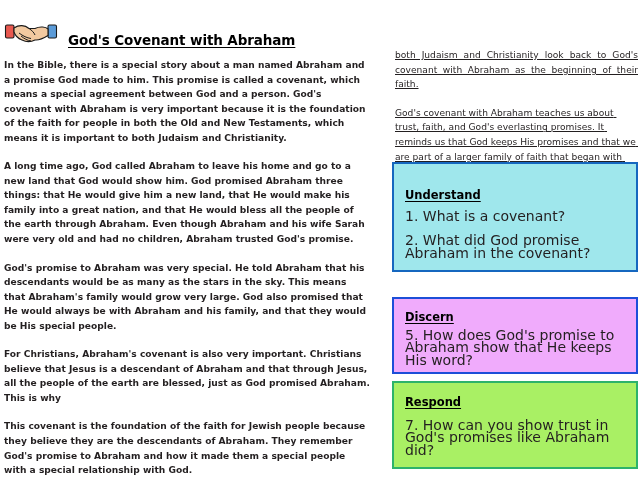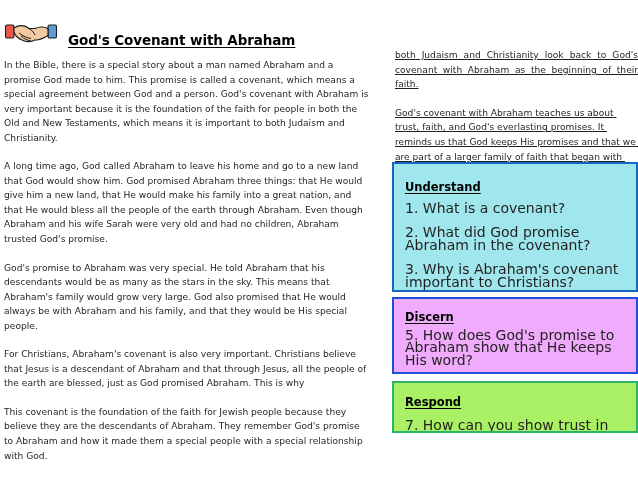--- a/index.html
+++ b/index.html
@@ -52,20 +52,21 @@
     letter-spacing: -0.1px;
     white-space: nowrap;
   }
   .body-par {
     font-size: 9.1px;
     line-height: 14.55px;
     color: #231f20;
     margin: 0 0 14px 0;
     white-space: pre-wrap;
     letter-spacing: 0.01px;
+    font-weight: bold;
   }
 
   
   .col-right {
     position: absolute;
     left: 395px;
     top: 48px;
     width: 252px;
     height: 431px;
     overflow: hidden;
@@ -105,35 +106,35 @@
     line-height: 12.4px;
     color: #231f20;
     margin: 0 0 12px 0;
     white-space: pre-wrap;
   }
   .q-item.tight { margin-bottom: 1px; }
   .q-item:last-child { margin-bottom: 0; }
 
   #box-understand {
     top: 162px;
-    height: 130px;
+    height: 110px;
     background: #9fe7ec;
     border: 2px solid #1567bf;
-    padding: 12px 0 6px 11px;
+    padding: 20px 0 6px 11px;
   }
   #box-discern {
     top: 297px;
     height: 77px;
     background: #f0abfc;
     border: 2px solid #1d4ed8;
     padding: 7px 0 5px 11px;
   }
   #box-respond {
     top: 381px;
-    height: 52px;
+    height: 88px;
     background: #a9f064;
     border: 2px solid #2eb濃;
     border: 2px solid #2cb36a;
     padding: 8px 0 6px 11px;
   }
   #box-respond .qbox-head { margin-bottom: 10px; }
   #box-discern .qbox-head { margin-bottom: 5px; }
 </style>
 </head>
 <body>

